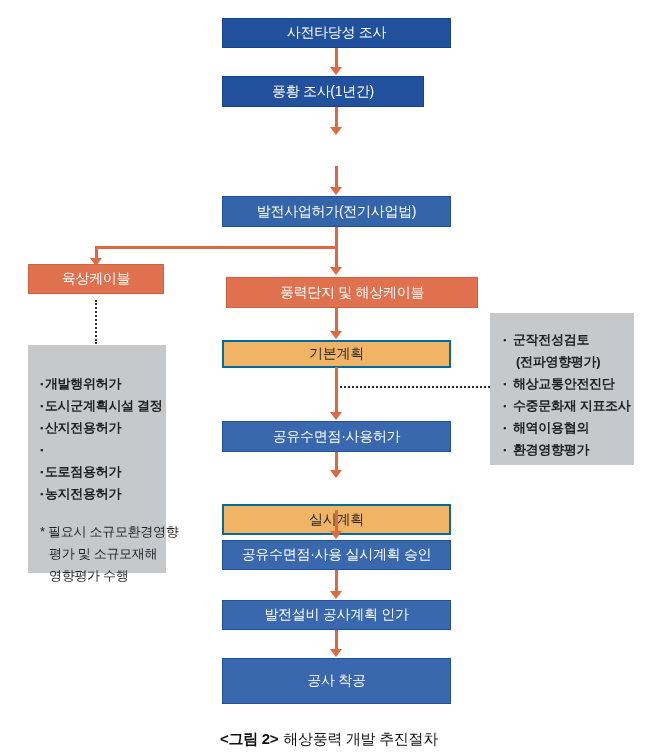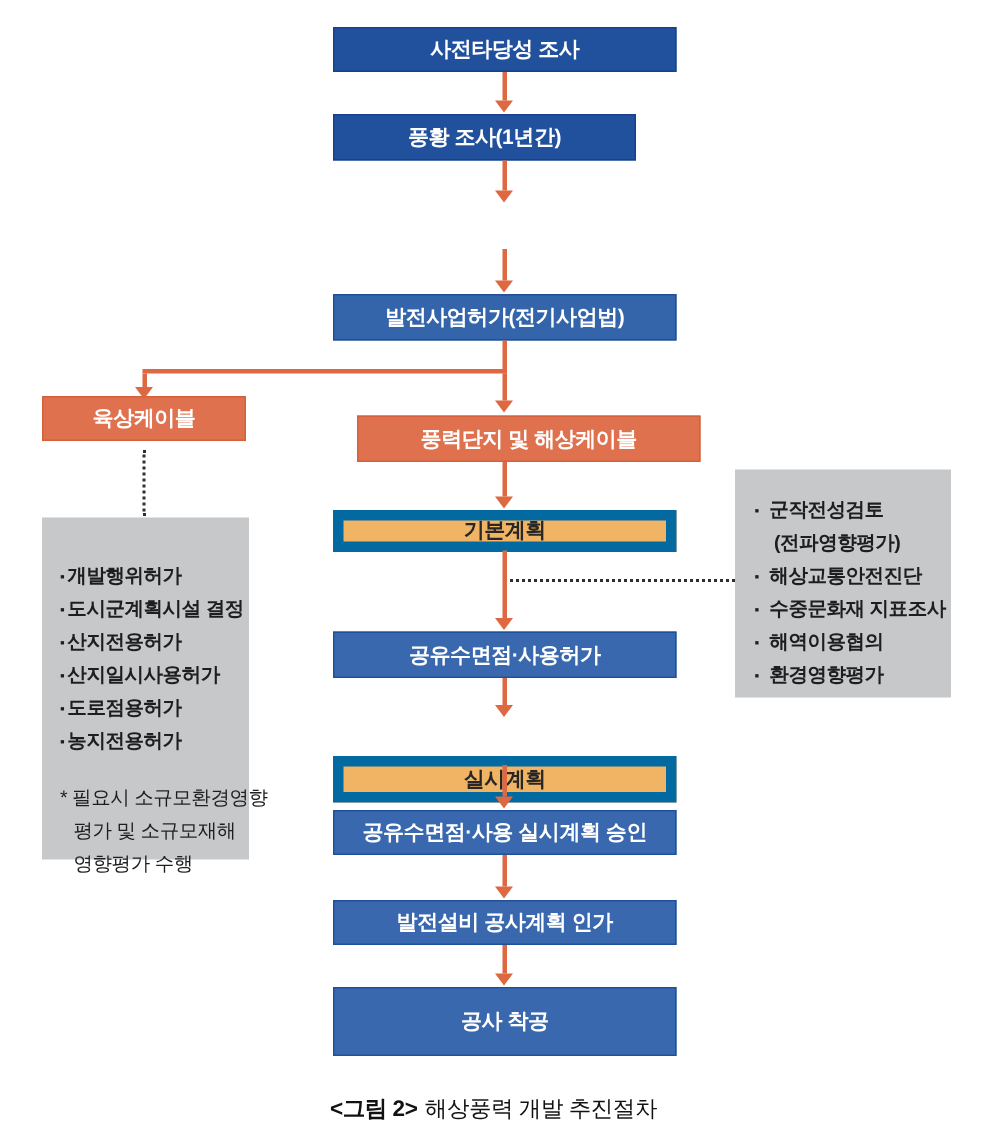--- a/index.html
+++ b/index.html
@@ -2,29 +2,29 @@
 <html><head>
 <meta charset="utf-8">
 <style>
   html,body{margin:0;padding:0;background:#ffffff;}
   #stage{
     position:relative;width:658px;height:756px;background:#ffffff;overflow:hidden;
     font-family:"Liberation Sans","DejaVu Sans",sans-serif;
   }
   .node{
     position:absolute;display:flex;align-items:center;justify-content:center;
-    box-sizing:border-box;color:#ffffff;font-weight:700;font-size:14px;
+    box-sizing:border-box;color:#ffffff;font-weight:400;font-size:14px;
     letter-spacing:-0.3px;white-space:nowrap;
   }
   .n-darkblue{background:#21519c;border:1px solid #17428b;}
   .n-midblue {background:#3464a9;border:1px solid #1f4f98;}
   .n-lightblue{background:#4573b5;border:1px solid #2f5fa6;}
   .n-blue    {background:#3968af;border:1px solid #20509b;}
   .n-orange  {background:#e0714e;border:1px solid #d4613c;}
-  .n-yellow  {background:#f1b364;border:7px solid #0369a1;color:#272727;}
+  .n-yellow  {background:#f1b364;border:2px solid #0369a1;color:#272727;}
 
   .gray-note{
     position:absolute;box-sizing:border-box;background:#c6c8ca;color:#1e1e1e;
     font-size:13px;letter-spacing:-0.3px;
   }
   #note-left{padding:28px 8px 0 12px;}
   #note-right{padding:16px 6px 0 13px;}
   .note-item{display:flex;line-height:22px;font-weight:700;white-space:nowrap;}
   .note-item .bullet{font-size:9px;line-height:22px;}
   #note-left .note-item .bullet{margin-right:2px;}
@@ -60,21 +60,21 @@
 
   <div class="node n-darkblue" style="left:222px;top:18px;width:229px;height:30px;">사전타당성 조사</div>
 
   <div class="node n-darkblue" style="left:222px;top:76px;width:202px;height:31px;">풍황 조사(1년간)</div>
 
 
   <div class="node n-midblue" style="left:222px;top:196px;width:229px;height:31px;">발전사업허가(전기사업법)</div>
 
   <div class="node n-orange" style="left:28px;top:264px;width:136px;height:30px;">육상케이블</div>
 
-  <div class="node n-orange" style="left:238px;top:277px;width:229px;height:31px;">풍력단지 및 해상케이블</div>
+  <div class="node n-orange" style="left:226px;top:277px;width:252px;height:31px;">풍력단지 및 해상케이블</div>
 
   <div class="node n-yellow" style="left:222px;top:340px;width:229px;height:28px;">기본계획</div>
 
   <div class="node n-blue" style="left:222px;top:421px;width:229px;height:31px;">공유수면점·사용허가</div>
 
   <div class="node n-yellow" style="left:222px;top:479px;width:229px;height:31px;margin-top:25px;">실시계획</div>
 
   <div class="node n-blue" style="left:222px;top:540px;width:229px;height:30px;">공유수면점·사용 실시계획 승인</div>
 
   <div class="node n-blue" style="left:222px;top:600px;width:229px;height:30px;">발전설비 공사계획 인가</div>
@@ -141,21 +141,20 @@
     <div class="note-item">
         <span class="bullet">▪</span>
         <span>도시군계획시설 결정</span>
       </div>
     <div class="note-item">
         <span class="bullet">▪</span>
         <span>산지전용허가</span>
       </div>
     <div class="note-item">
         <span class="bullet">▪</span>
-        <span>산지일시사용허가</span>
       </div>
     <div class="note-item">
         <span class="bullet">▪</span>
         <span>도로점용허가</span>
       </div>
     <div class="note-item">
         <span class="bullet">▪</span>
         <span>농지전용허가</span>
       </div>
     <div class="footnote">

